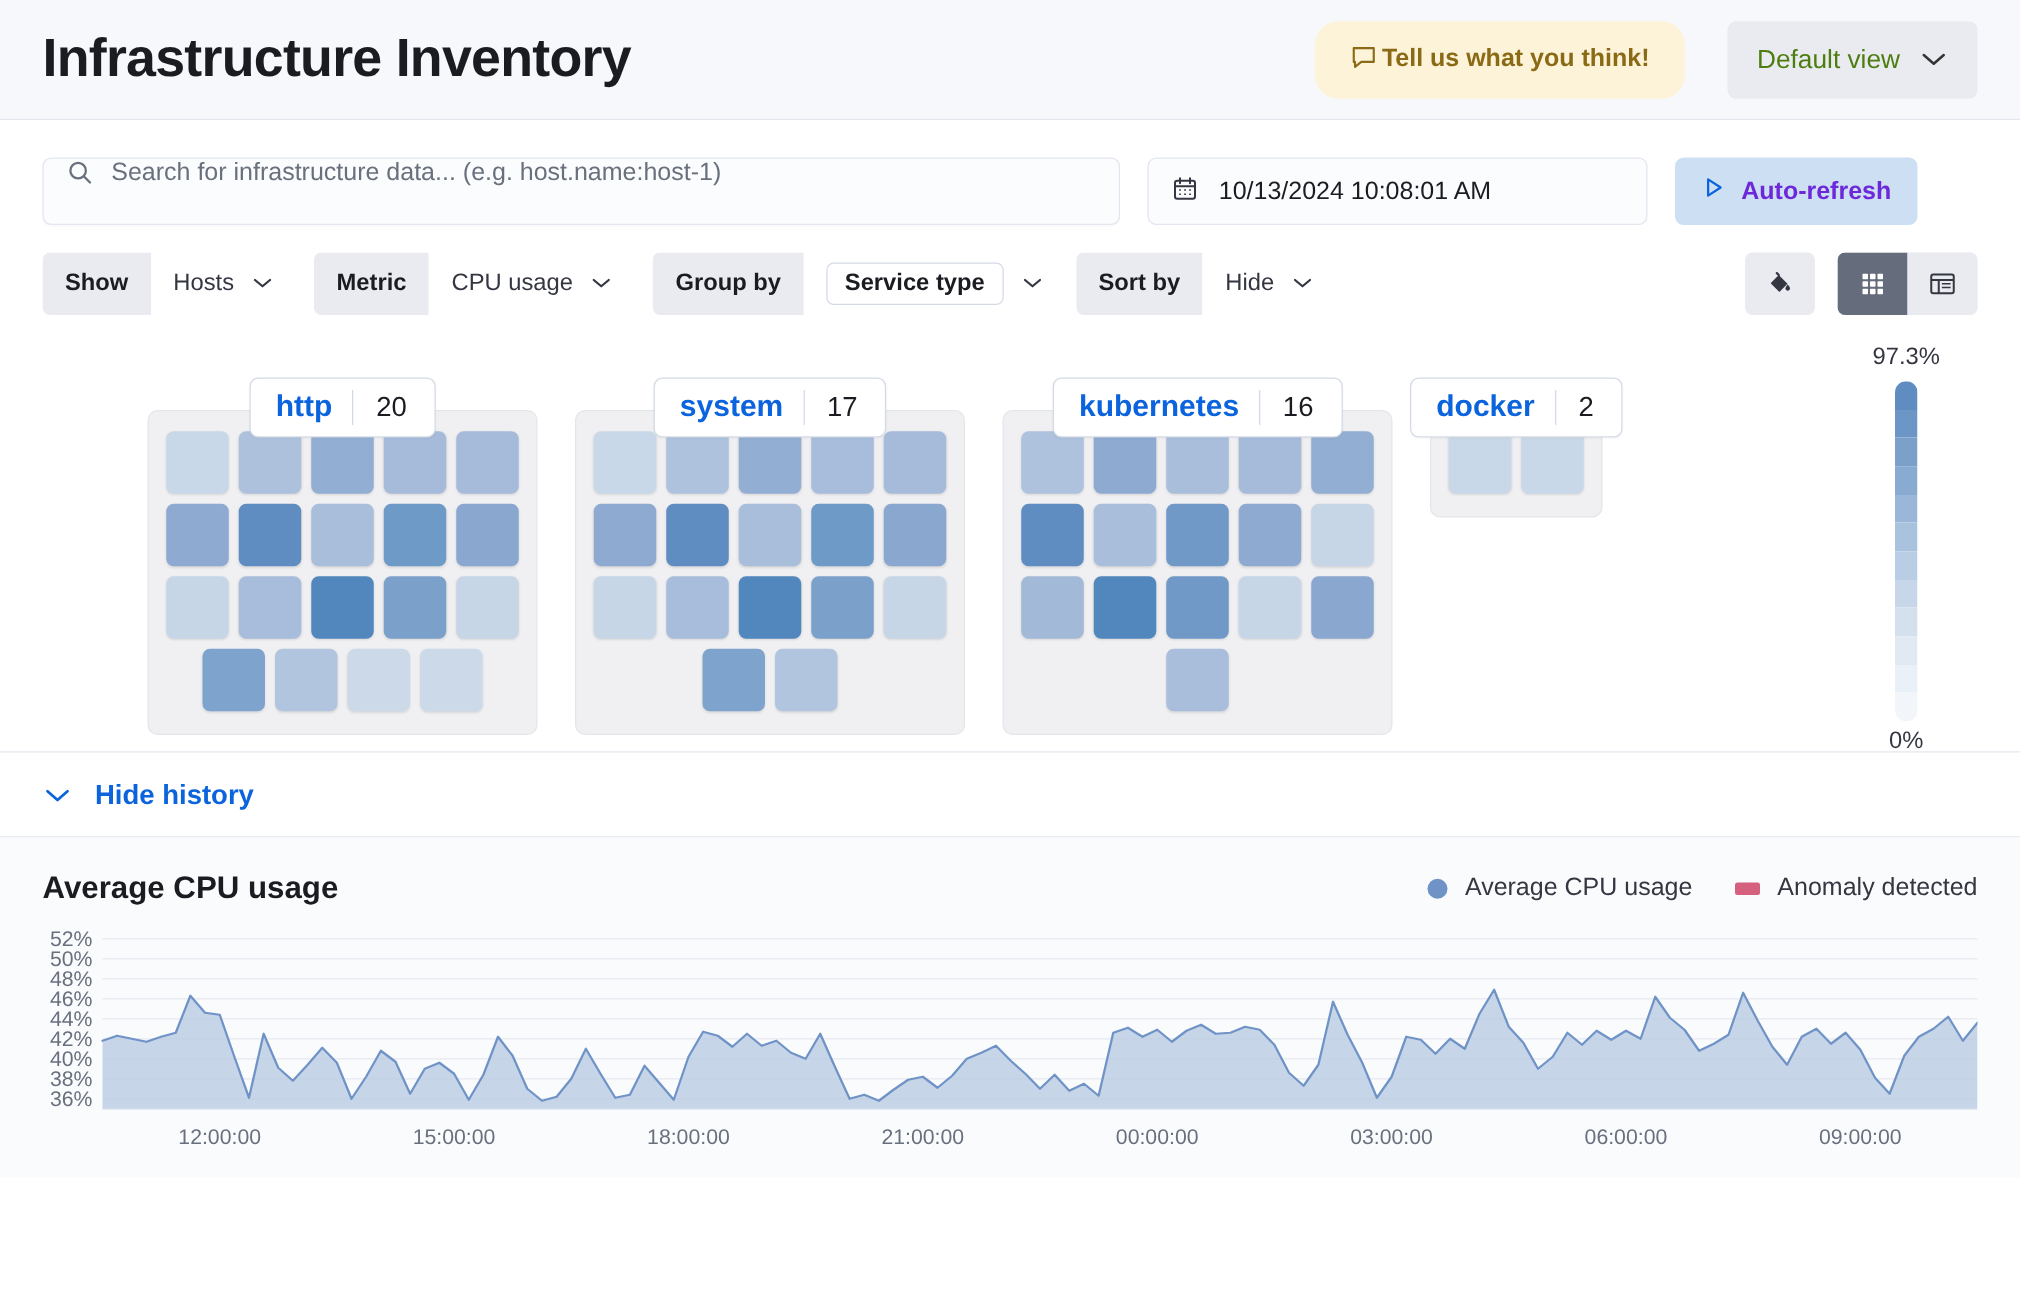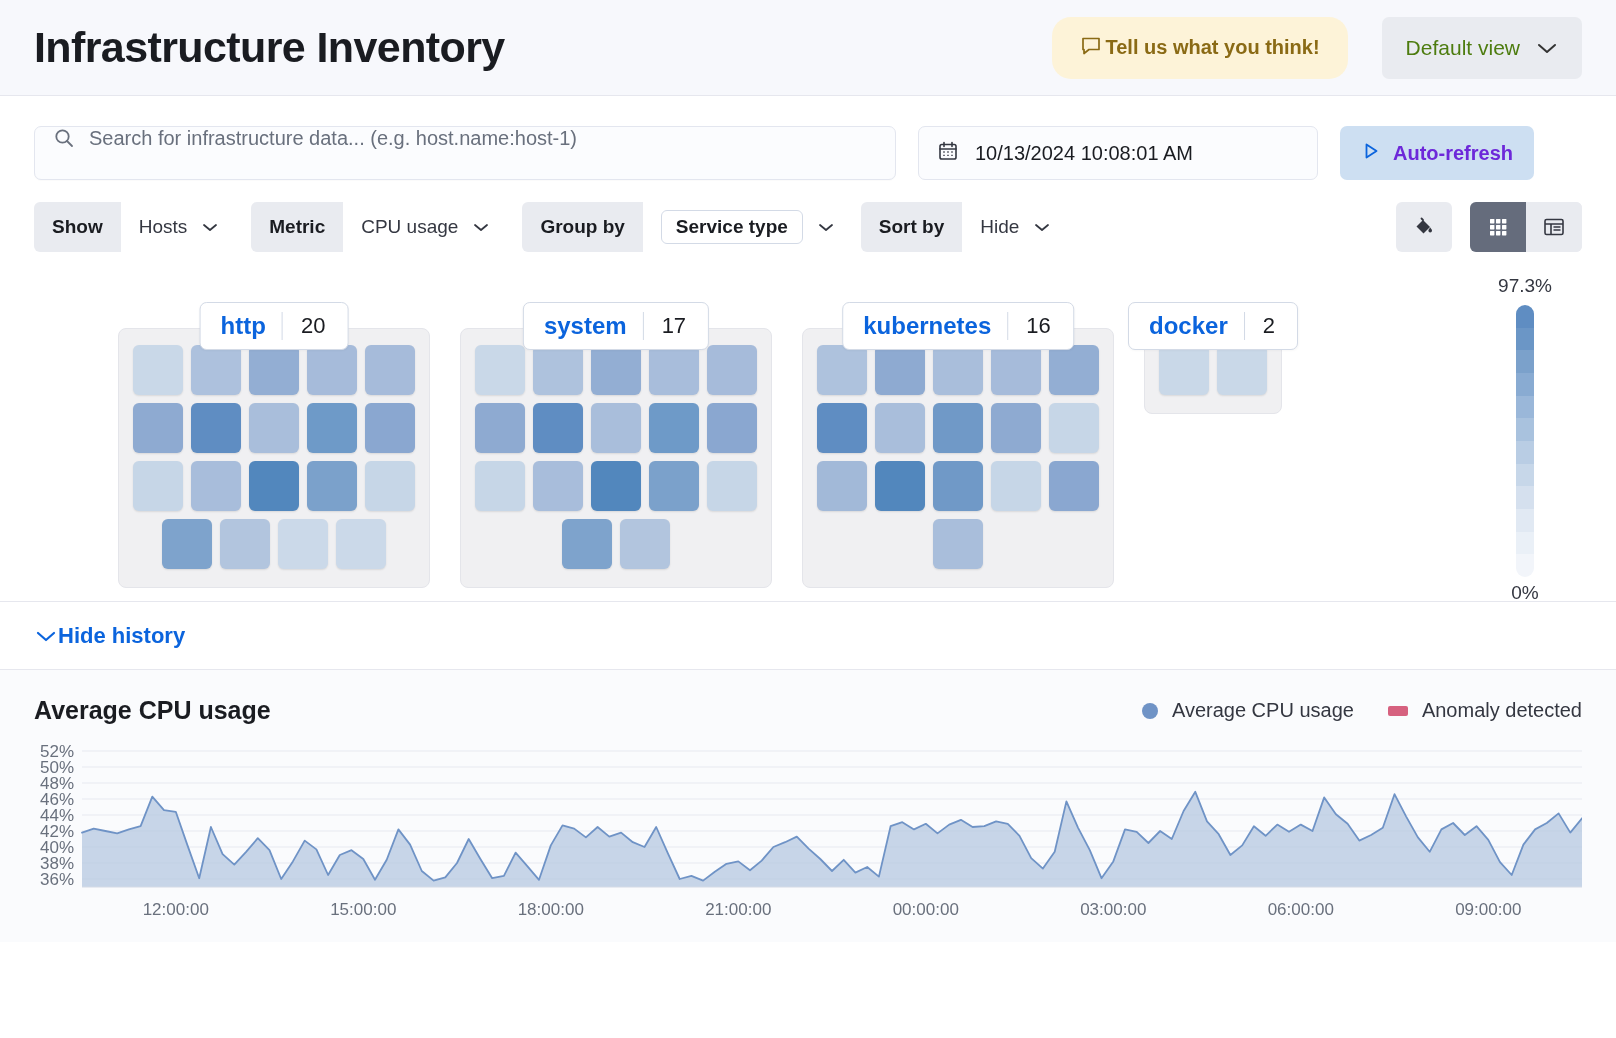--- a/index.html
+++ b/index.html
@@ -159,21 +159,21 @@
   .legend-bar span { flex: 1 1 auto; display: block; }
 
   
   .hide-history-bar {
     height: 68px; display: flex; align-items: center;
     padding: 0 34px; gap: 16px;
     border-bottom: 1px solid #e6e7ee; background: #fff;
   }
   .hide-history-link {
     color: #0b64dd; font-size: 22px; font-weight: 700; cursor: pointer;
-    display: flex; align-items: center; 
+    display: flex; align-items: center; gap: 18px;
   }
 
   
   .chart-panel { background: #fafbfd; padding: 26px 34px 0 34px; height: 272px; position: relative; }
   .chart-head { display: flex; align-items: center; justify-content: space-between; }
   .chart-title { font-size: 25px; font-weight: 700; color: #1a1c21; }
   .chart-legend { display: flex; align-items: center; gap: 34px; }
   .legend-item { display: flex; align-items: center; gap: 14px; font-size: 20px; color: #343741; }
   .legend-dot { width: 16px; height: 16px; border-radius: 50%; }
   .legend-square { width: 20px; height: 10px; border-radius: 2px; }

